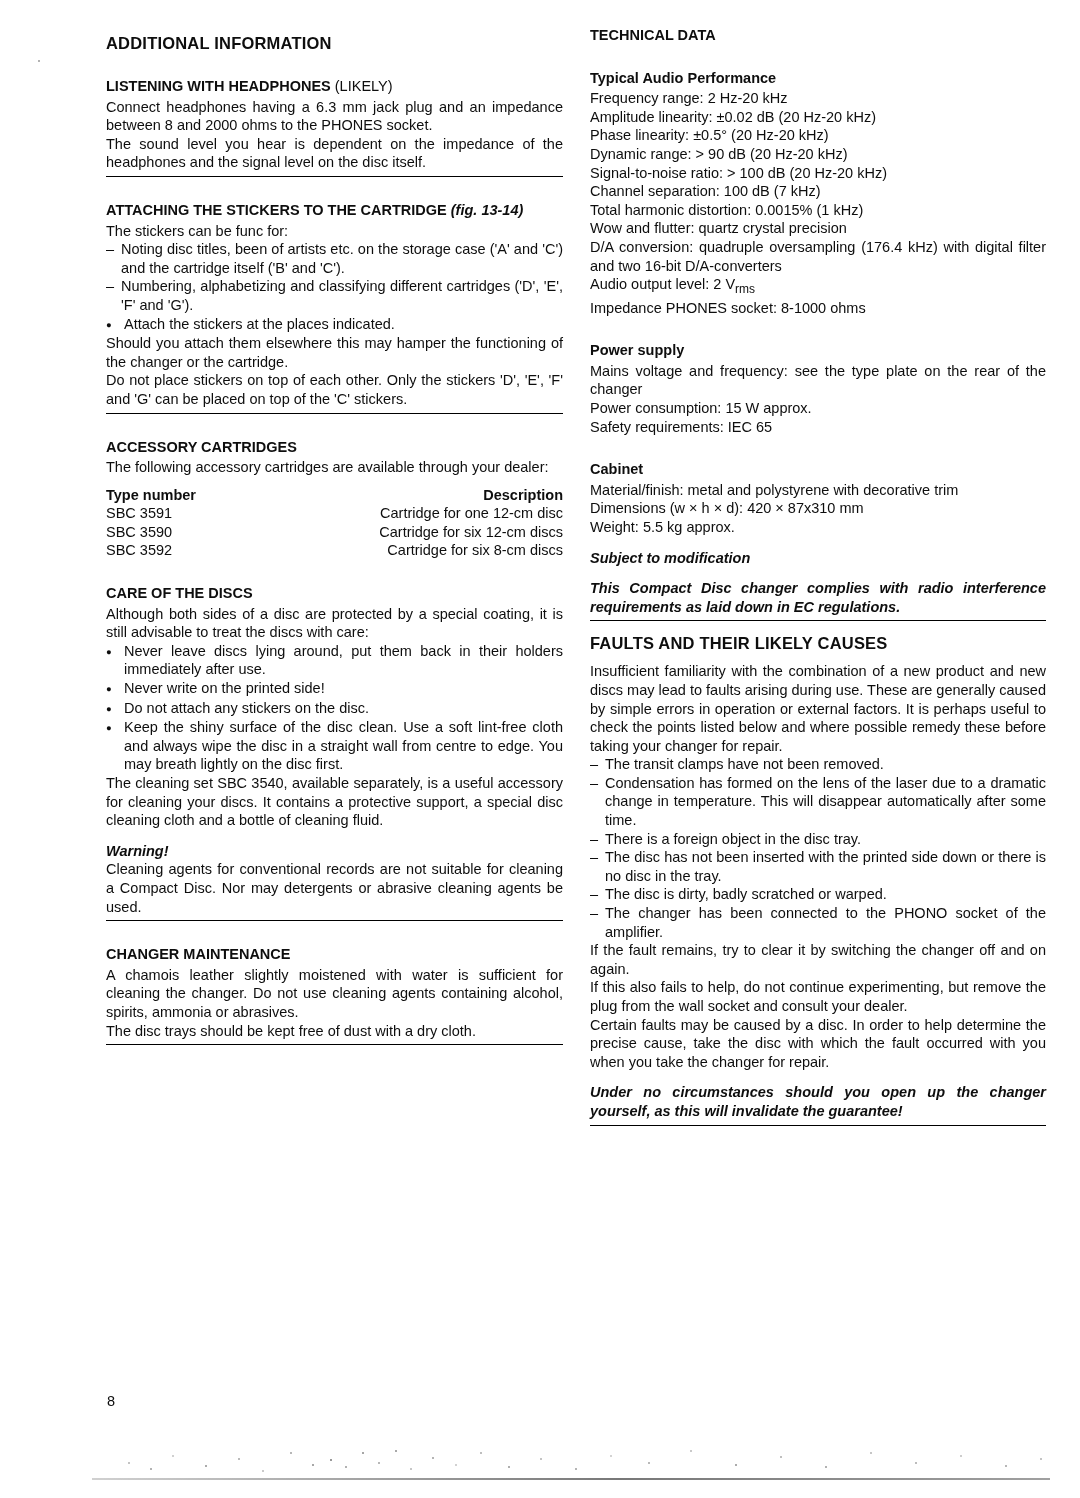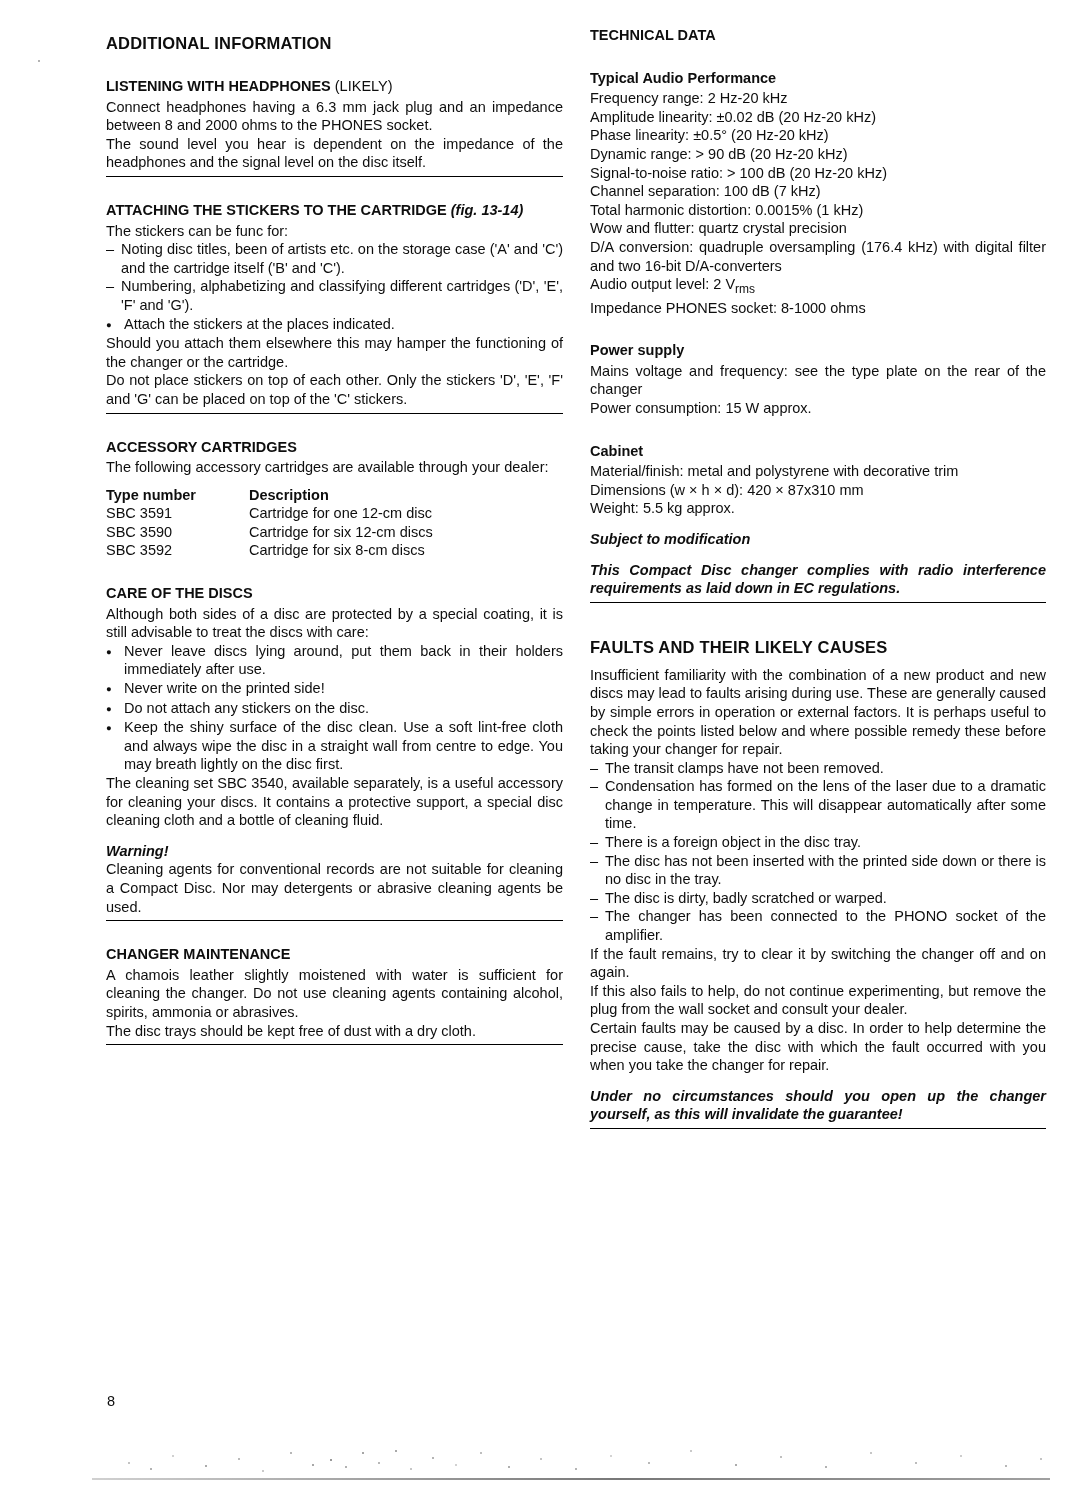--- a/index.html
+++ b/index.html
@@ -12,21 +12,21 @@
     font-family: "Liberation Sans", sans-serif;
     font-size: 14.5px;
     line-height: 18.6px;
     overflow: hidden;
   }
   .col { position: absolute; }
   .col-left  { left: 106px; top: 33px; width: 457px; }
   .col-right { left: 590px; top: 26px; width: 456px; }
 
   .h1 { font-size: 16.5px; font-weight: 700; letter-spacing: 0.2px; margin: 0 0 9px; line-height: 20px; }
-  .h1:not(:first-child) { margin-top: 34px; }
+  .h1:not(:first-child) { margin-top: 12px; }
 
   .h2 { font-weight: 700; margin: 24px 0 2px; }
   .h2:first-child { margin-top: 0; }
   .h2-suffix.normal { font-weight: 400; }
   .h2-suffix.bolditalic { font-style: italic; }
 
   .p { margin: 0; text-align: justify; hyphens: manual; }
   sub { font-size: 12px; }
 
   .li { display: flex; margin: 0; }
@@ -34,21 +34,21 @@
   .li.bullet .marker { flex-basis: 18px; font-size: 9.5px; padding-top: 1px; }
   .li-text { flex: 1; text-align: justify; hyphens: manual; }
 
   .bi { font-weight: 700; font-style: italic; margin-top: 12px; text-align: justify; }
 
   .rule { border-top: 1.6px solid #000; margin-top: 4px; }
 
   .table { margin: 9px 0 18px; }
   .trow { display: flex; }
   .tcell:first-child { flex: 0 0 143px; }
-  .tcell:last-child  { flex: 1; }
+  .tcell:last-child  { flex: 1; text-align: right; }
   .trow.thead .tcell { font-weight: 700; }
 
   .page-number { position: absolute; left: 107px; top: 1392px; }
 
   .speckles {
     position: absolute; left: 0; top: 0; width: 2px; height: 2px;
     background: transparent; border-radius: 50%;
     box-shadow:
       38px 60px 0 0 #9a9a9a,
       128px 1462px 0 0 #b0b0b0, 150px 1468px 0 0 #9a9a9a, 172px 1455px 0 0 #c0c0c0,
@@ -152,20 +152,21 @@
       <div class="p"><span>Signal-to-noise ratio: &gt; 100 dB (20 Hz-20 kHz)</span></div>
       <div class="p"><span>Channel separation: 100 dB (7 kHz)</span></div>
       <div class="p"><span>Total harmonic distortion: 0.0015% (1 kHz)</span></div>
       <div class="p"><span>Wow and flutter: quartz crystal precision</span></div>
       <div class="p"><span>D/A conversion: quadruple oversampling (176.4 kHz) with digital filter and two 16-bit D/A-converters</span></div>
       <div class="p"><span>Audio output level: 2 V</span><sub class="sub">rms</sub></div>
       <div class="p"><span>Impedance PHONES socket: 8-1000 ohms</span></div>
       <div class="h2"><span class="h2-text">Power supply</span></div>
       <div class="p"><span>Mains voltage and frequency: see the type plate on the rear of the changer</span></div>
       <div class="p"><span>Power consumption: 15 W approx.</span></div>
+      <div class="p"><span>Safety requirements: IEC 65</span></div>
       <div class="h2"><span class="h2-text">Cabinet</span></div>
       <div class="p"><span>Material/finish: metal and polystyrene with decorative trim</span></div>
       <div class="p"><span>Dimensions (w × h × d): 420 × 87x310 mm</span></div>
       <div class="p"><span>Weight: 5.5 kg approx.</span></div>
       <div class="bi">Subject to modification</div>
       <div class="bi">This Compact Disc changer complies with radio interference requirements as laid down in EC regulations.</div>
       <div class="rule"></div>
       <div class="h1">FAULTS AND THEIR LIKELY CAUSES</div>
       <div class="p"><span>Insufficient familiarity with the combination of a new product and new discs may lead to faults arising during use. These are generally caused by simple errors in operation or external factors. It is perhaps useful to check the points listed below and where possible remedy these before taking your changer for repair.</span></div>
       <div class="li dash">

